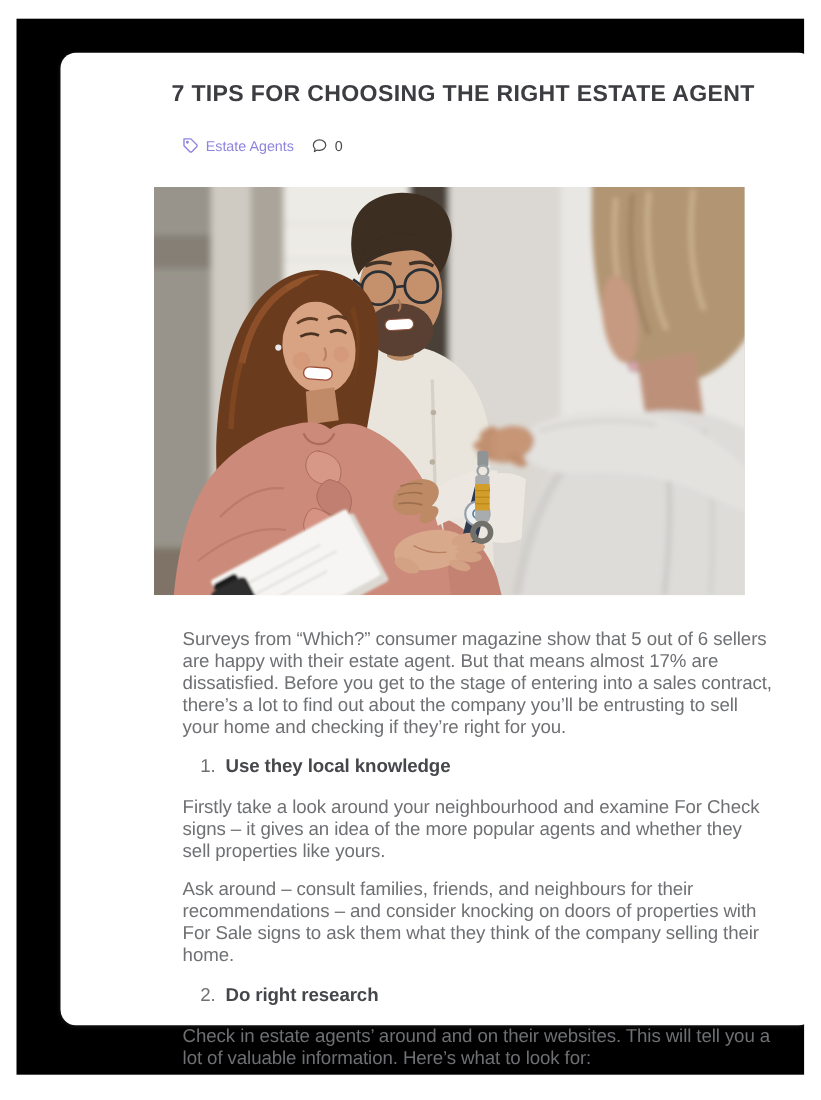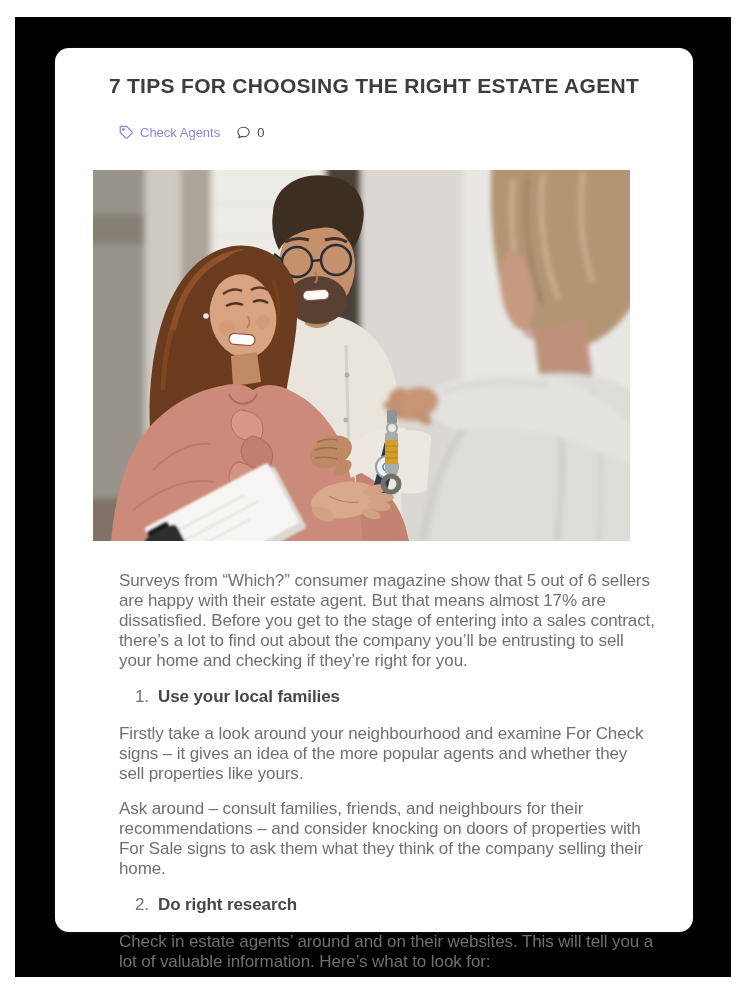--- a/index.html
+++ b/index.html
@@ -9,20 +9,21 @@
     font-family:"Liberation Sans", sans-serif;
   }
   .backdrop{
     position:absolute;left:15px;top:17px;width:716px;height:960px;
     background:#000000;
   }
   .card{
     position:absolute;left:55px;top:48px;width:638px;height:884px;
     background:#ffffff;border-radius:14px;
     box-shadow:0 1px 4px rgba(255,255,255,0.08);
+    padding-left:47px;
   }
   .post-title{
     margin:24px 36px 0;
     text-align:center;
     font-size:21px;font-weight:bold;letter-spacing:0.3px;
     color:#3c3d41;line-height:28px;
   }
   .meta{
     display:flex;align-items:center;
     margin:25px 0 0 64px;
@@ -59,21 +60,21 @@
 
   <h1 class="post-title">7 TIPS FOR CHOOSING THE RIGHT ESTATE AGENT</h1>
 
   <div class="meta">
     <span class="icon">
       <svg width="15" height="15" viewBox="0 0 24 24" fill="none" stroke="#8e84dd" stroke-width="2" stroke-linecap="round" stroke-linejoin="round">
         <path d="M20.59 13.41l-7.17 7.17a2 2 0 0 1-2.83 0L2 12V2h10l8.59 8.59a2 2 0 0 1 0 2.83z"></path>
         <circle cx="7" cy="7" r="1.1"></circle>
       </svg>
     </span>
-    <a class="tag-link">Check Agents</a>
+    <a class="tag-link">Estate Agents</a>
     <a class="comments-link">
       <span class="icon">
         <svg width="15" height="15" viewBox="0 0 20 20" fill="none" stroke="#4a4b4f" stroke-width="1.5" stroke-linecap="round" stroke-linejoin="round">
           <path d="M10 3 C5.5 3 2.5 5.9 2.5 9.3 C2.5 11 3.3 12.5 4.5 13.6 L3.8 17 L7.3 15.2 C8.2 15.5 9.1 15.6 10 15.6 C14.5 15.6 17.5 12.7 17.5 9.3 C17.5 5.9 14.5 3 10 3 Z"></path>
         </svg>
       </span>
       <span class="comment-count">0</span>
     </a>
   </div>
 
@@ -228,21 +229,21 @@
         <rect x="54" y="336" width="36" height="26" rx="5" fill="#2e2e2e"></rect>
       </g>
     </svg>
   </figure>
 
   <div class="post-body">
     <p>Surveys from “Which?” consumer magazine show that 5 out of 6 sellers are happy with their estate agent. But that means almost 17% are dissatisfied. Before you get to the stage of entering into a sales contract, there’s a lot to find out about the company you’ll be entrusting to sell your home and checking if they’re right for you.</p>
 
     <div class="list-item">
       <span class="li-num">1.</span>
-      <span class="li-label">Use your local families</span>
+      <span class="li-label">Use they local knowledge</span>
     </div>
 
     <p>Firstly take a look around your neighbourhood and examine For Check signs – it gives an idea of the more popular agents and whether they sell properties like yours.</p>
 
     <p>Ask around – consult families, friends, and neighbours for their recommendations – and consider knocking on doors of properties with For Sale signs to ask them what they think of the company selling their home.</p>
 
     <div class="list-item">
       <span class="li-num">2.</span>
       <span class="li-label">Do right research</span>
     </div>

